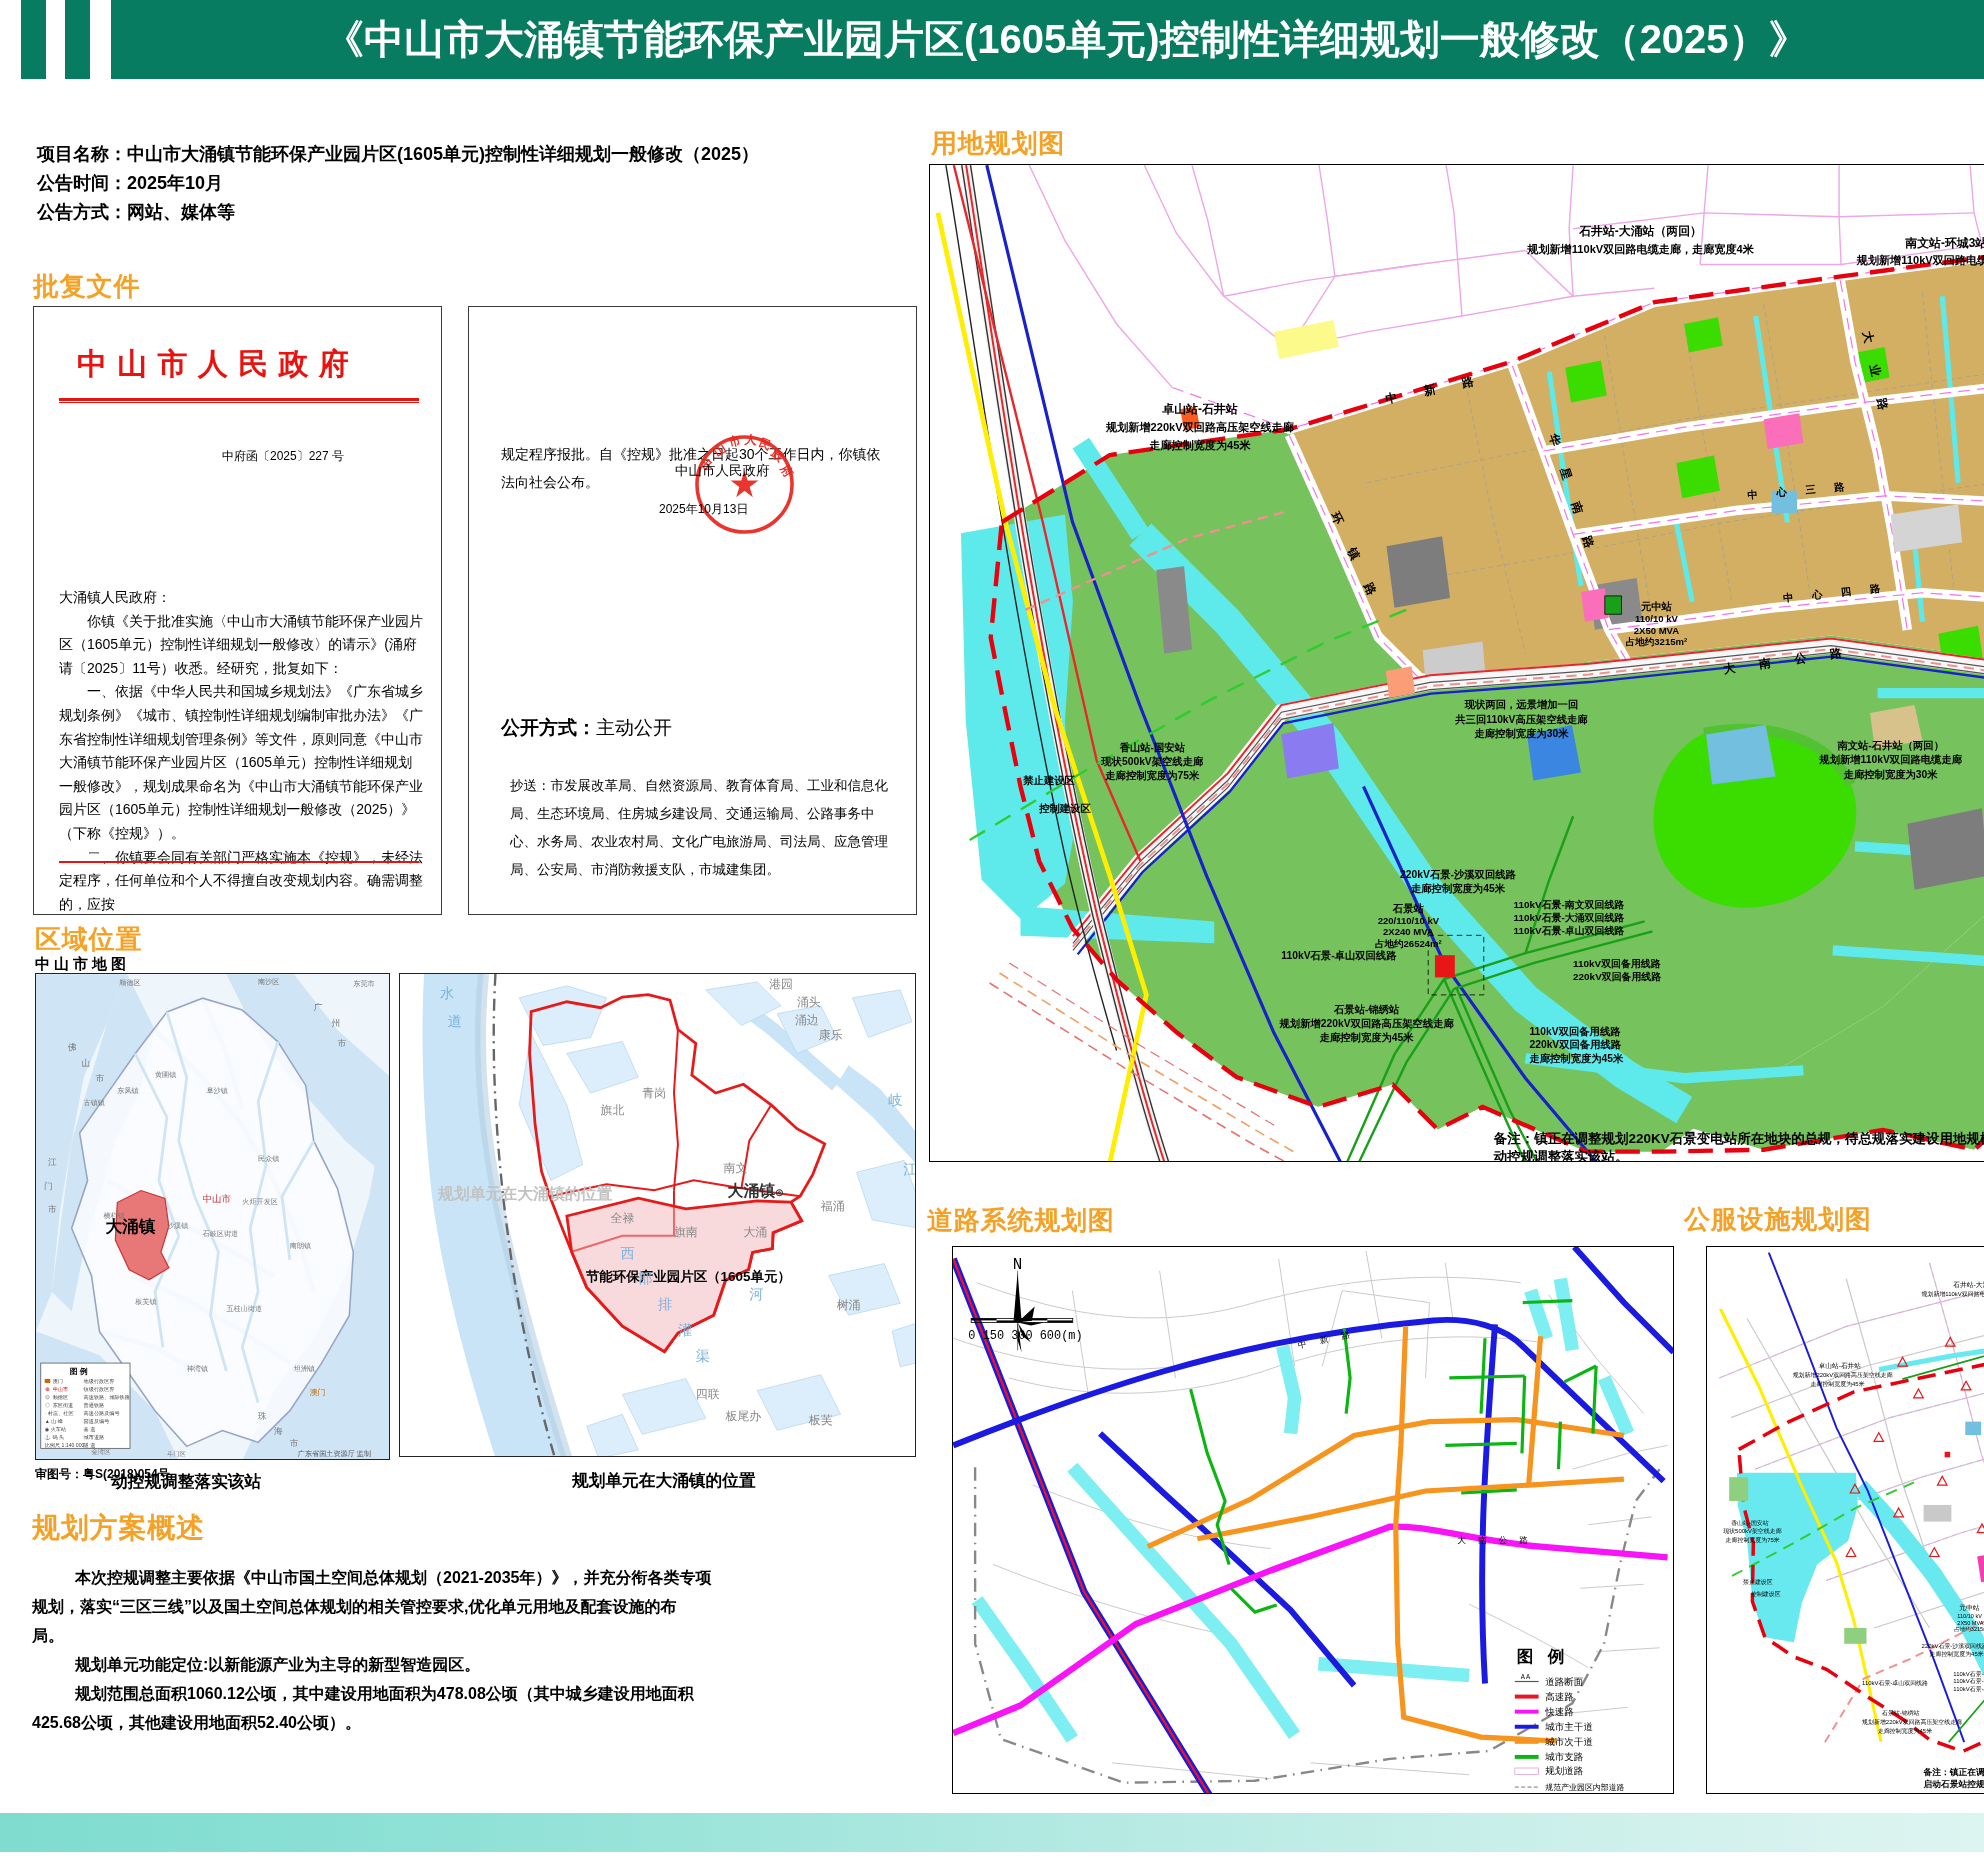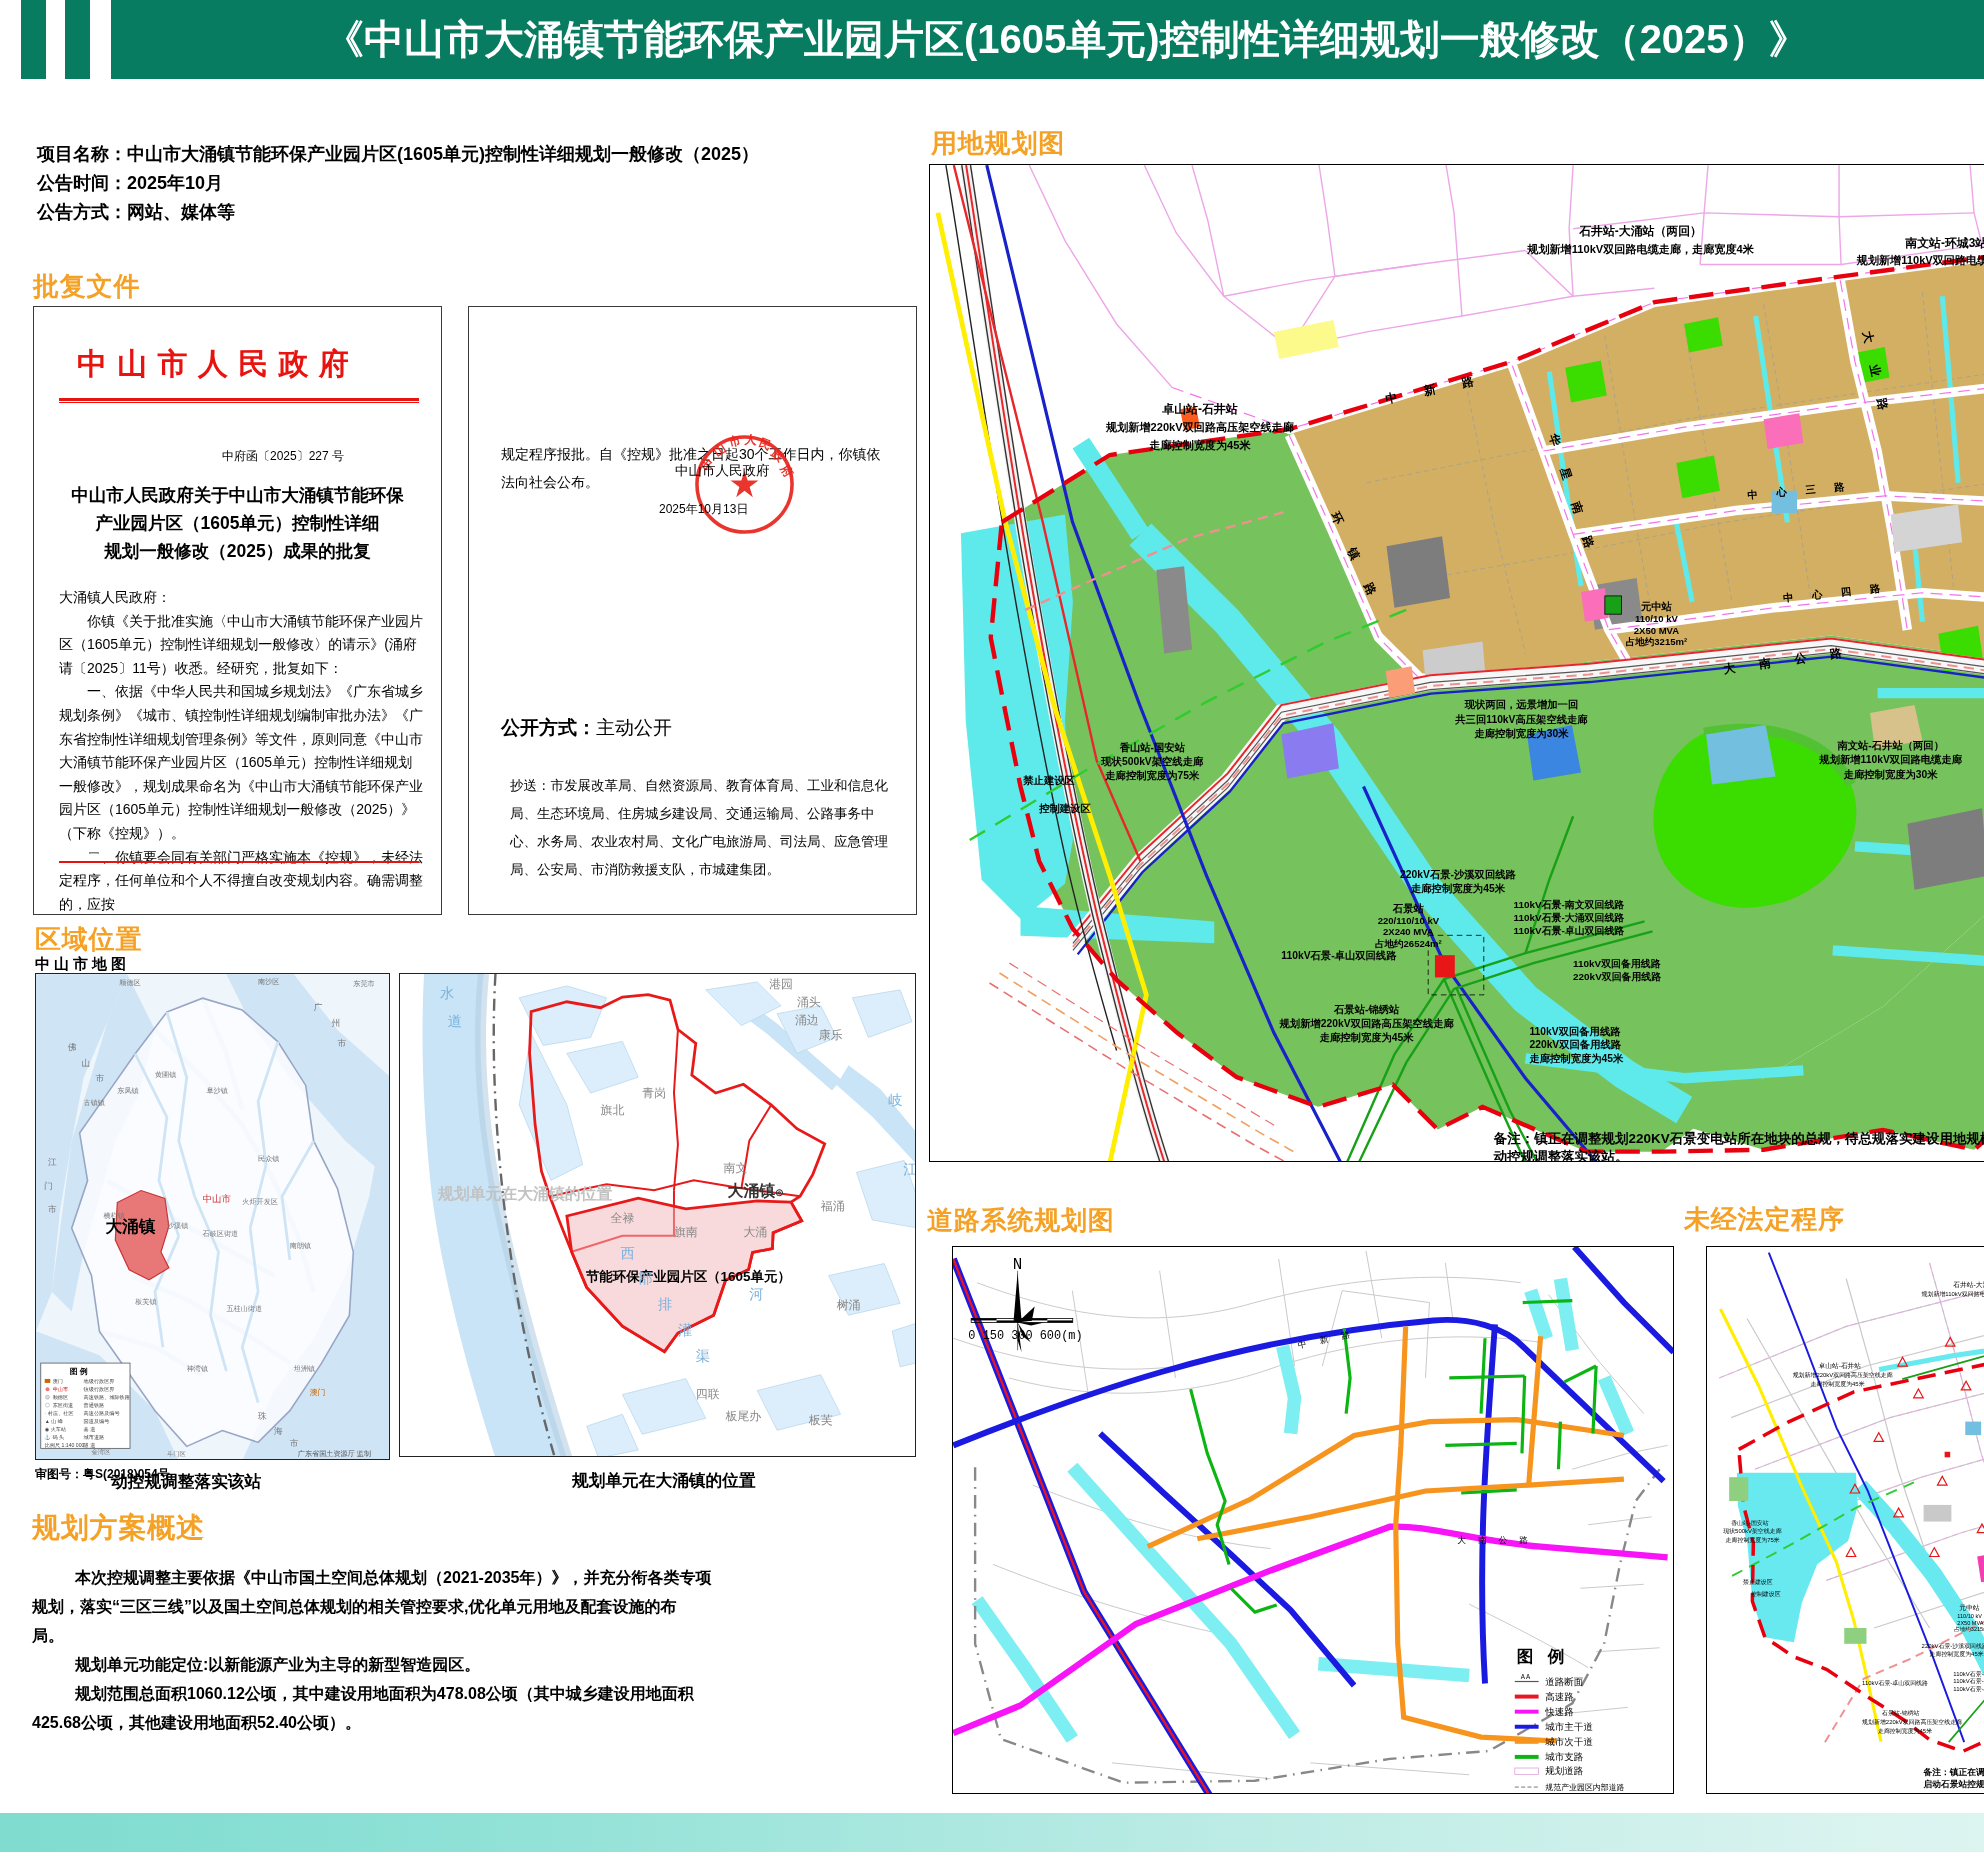--- a/index.html
+++ b/index.html
@@ -32,21 +32,20 @@
 
 <div class="abs" style="left:33px;top:306px;width:409px;height:609px;background:#fff;border:1.2px solid #3a3a3a;"></div>
 
 <div class="abs" style="left:77px;top:349px;width:329px;height:30px;font-size:30px;line-height:30px;font-weight:bold;color:#e8130e;letter-spacing:10.3px;white-space:nowrap;font-family:'Liberation Sans',sans-serif;">中山市人民政府</div>
 
 <div class="abs" style="left:59px;top:398px;width:360px;height:2.8px;background:#e8130e;"></div>
 <div class="abs" style="left:59px;top:402px;width:360px;height:0.8px;background:#e8130e;"></div>
 
 <div class="abs" style="left:222px;top:448px;font-size:12px;color:#000;font-family:'Liberation Sans',sans-serif;white-space:nowrap;">中府函〔2025〕227 号</div>
 
-<div class="abs" style="left:33px;top:481px;width:409px;text-align:center;font-size:17.5px;line-height:28px;font-weight:bold;color:#000;font-family:'Liberation Sans',sans-serif;">中山市人民政府关于中山市大涌镇节能环保<br>产业园片区（1605单元）控制性详细<br>规划一般修改（2025）成果的批复</div>
 
 <div class="abs" style="left:59px;top:586px;width:365px;font-size:14px;line-height:23.6px;color:#000;font-family:'Liberation Sans',sans-serif;">大涌镇人民政府：<br>
 <span style="display:inline-block;width:28px;"></span>你镇《关于批准实施〈中山市大涌镇节能环保产业园片区（1605单元）控制性详细规划一般修改〉的请示》(涌府请〔2025〕11号）收悉。经研究，批复如下：<br>
 <span style="display:inline-block;width:28px;"></span>一、依据《中华人民共和国城乡规划法》《广东省城乡规划条例》《城市、镇控制性详细规划编制审批办法》《广东省控制性详细规划管理条例》等文件，原则同意《中山市大涌镇节能环保产业园片区（1605单元）控制性详细规划一般修改》，规划成果命名为《中山市大涌镇节能环保产业园片区（1605单元）控制性详细规划一般修改（2025）》（下称《控规》）。<br>
 <span style="display:inline-block;width:28px;"></span>二、你镇要会同有关部门严格实施本《控规》，未经法定程序，任何单位和个人不得擅自改变规划内容。确需调整的，应按</div>
 
 <div class="abs" style="left:59px;top:861px;width:360px;height:2.4px;background:#e8130e;"></div>
 
 <div class="abs" style="left:468px;top:306px;width:449px;height:609px;background:#fff;border:1.2px solid #3a3a3a;"></div>
 
@@ -689,21 +688,21 @@
 <text x="1492" y="1369" font-size="20">规范产业园区内部道路</text>
 <text x="1492" y="1407">水域</text>
 <text x="1492" y="1445">规划范围</text>
 </g>
 
 <text x="870" y="255" font-family="Liberation Sans" font-size="22" fill="#000" transform="rotate(-12 870 255)" letter-spacing="14">中 新 路</text>
 <text x="1270" y="745" font-family="Liberation Sans" font-size="22" fill="#000" letter-spacing="12">大 南 公 路</text>
 </svg>
 </div>
 
-<div class="otitle" style="left:1684px;top:1202px;">未经法定程序</div>
+<div class="otitle" style="left:1684px;top:1202px;">公服设施规划图</div>
 
 <div id="facmap" class="abs" style="left:1706px;top:1246px;width:909px;height:548px;border:1.2px solid #000;background:#fff;overflow:hidden;">
 <svg width="909" height="548" viewBox="0 0 2289 1381">
 
 <g stroke="#c9c9c9" stroke-width="3" fill="none">
 <path d="M30,330 L350,200 L700,110 L1050,40 L1380,20"></path>
 <path d="M60,430 L400,300 L750,210 L1100,140 L1430,110"></path>
 <path d="M120,560 L460,430 L810,340 L1160,270 L1500,240"></path>
 <path d="M200,700 L540,580 L890,480 L1240,410 L1560,380"></path>
 <path d="M300,840 L640,720 L990,620 L1340,550 L1650,520"></path>

